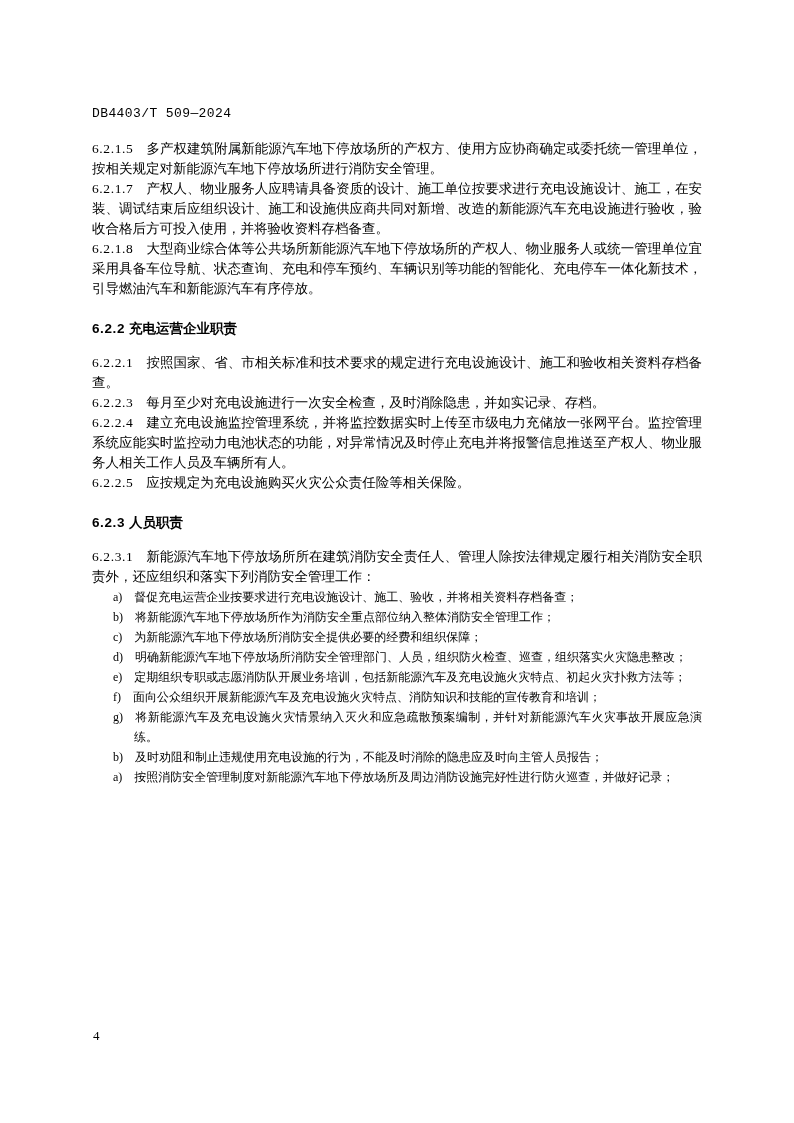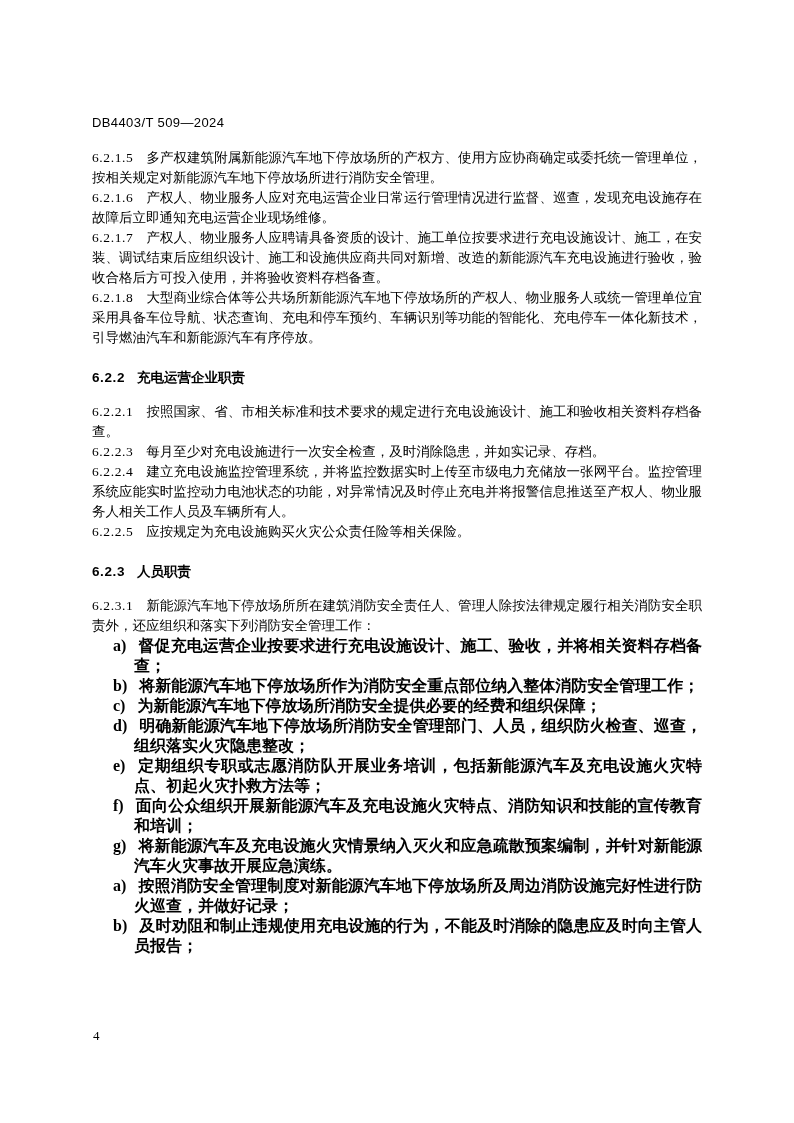--- a/index.html
+++ b/index.html
@@ -13,25 +13,25 @@
     color: #000000;
     overflow: hidden;
   }
   .content {
     position: absolute;
     left: 92px;
     top: 100px;
     width: 610px;
   }
   .doc-header {
-    font-family: Liberation Sans, sans-serif;
+    font-family: Liberation Mono, monospace;
     font-size: 13px;
     line-height: 14px;
     letter-spacing: 0.4px;
-    margin: 16px 0 18px 0;
+    margin: 7px 0 18px 0;
     font-weight: normal;
   }
   p.clause {
     font-size: 13.5px;
     line-height: 20px;
     text-align: justify;
     margin: 0;
   }
   p.clause .num {
     margin-right: 13px;
@@ -39,31 +39,30 @@
     white-space: nowrap;
   }
   h3.sub-heading {
     font-family: "Liberation Sans", sans-serif;
     font-weight: bold;
     font-size: 13.5px;
     line-height: 20px;
     margin: 20px 0 14px 0;
   }
   h3.sub-heading .num {
-    margin-right: 12px;
+    margin-right: 4px;
     letter-spacing: 0.6px;
   }
   .li {
-    font-size: 16px;
+    font-size: 12px;
     line-height: 20px;
     text-align: justify;
     padding-left: 42px;
     text-indent: -21px;
     margin: 0;
-    font-weight: bold;
   }
   .li .marker {
     margin-right: 12px;
   }
   .page-number {
     position: absolute;
     left: 93px;
     top: 1028px;
     font-size: 13px;
     line-height: 16px;
@@ -72,21 +71,20 @@
 </style>
 </head>
 <body>
 
 <div class="page">
   <div class="content">
 
     <div class="doc-header">DB4403/T 509—2024</div>
 
     <p class="clause"><span class="num">6.2.1.5</span><span>多产权建筑附属新能源汽车地下停放场所的产权方、使用方应协商确定或委托统一管理单位，按相关规定对新能源汽车地下停放场所进行消防安全管理。</span></p>
-    <p class="clause"><span class="num">6.2.1.6</span><span>产权人、物业服务人应对充电运营企业日常运行管理情况进行监督、巡查，发现充电设施存在故障后立即通知充电运营企业现场维修。</span></p>
     <p class="clause"><span class="num">6.2.1.7</span><span>产权人、物业服务人应聘请具备资质的设计、施工单位按要求进行充电设施设计、施工，在安装、调试结束后应组织设计、施工和设施供应商共同对新增、改造的新能源汽车充电设施进行验收，验收合格后方可投入使用，并将验收资料存档备查。</span></p>
     <p class="clause"><span class="num">6.2.1.8</span><span>大型商业综合体等公共场所新能源汽车地下停放场所的产权人、物业服务人或统一管理单位宜采用具备车位导航、状态查询、充电和停车预约、车辆识别等功能的智能化、充电停车一体化新技术，引导燃油汽车和新能源汽车有序停放。</span></p>
 
     <h3 class="sub-heading"><span class="num">6.2.2</span><span>充电运营企业职责</span></h3>
 
     <p class="clause"><span class="num">6.2.2.1</span><span>按照国家、省、市相关标准和技术要求的规定进行充电设施设计、施工和验收相关资料存档备查。</span></p>
     <p class="clause"><span class="num">6.2.2.3</span><span>每月至少对充电设施进行一次安全检查，及时消除隐患，并如实记录、存档。</span></p>
     <p class="clause"><span class="num">6.2.2.4</span><span>建立充电设施监控管理系统，并将监控数据实时上传至市级电力充储放一张网平台。监控管理系统应能实时监控动力电池状态的功能，对异常情况及时停止充电并将报警信息推送至产权人、物业服务人相关工作人员及车辆所有人。</span></p>
     <p class="clause"><span class="num">6.2.2.5</span><span>应按规定为充电设施购买火灾公众责任险等相关保险。</span></p>
 
@@ -94,19 +92,19 @@
 
     <p class="clause"><span class="num">6.2.3.1</span><span>新能源汽车地下停放场所所在建筑消防安全责任人、管理人除按法律规定履行相关消防安全职责外，还应组织和落实下列消防安全管理工作：</span></p>
     <div class="li"><span class="marker">a)</span><span>督促充电运营企业按要求进行充电设施设计、施工、验收，并将相关资料存档备查；</span></div>
     <div class="li"><span class="marker">b)</span><span>将新能源汽车地下停放场所作为消防安全重点部位纳入整体消防安全管理工作；</span></div>
     <div class="li"><span class="marker">c)</span><span>为新能源汽车地下停放场所消防安全提供必要的经费和组织保障；</span></div>
     <div class="li"><span class="marker">d)</span><span>明确新能源汽车地下停放场所消防安全管理部门、人员，组织防火检查、巡查，组织落实火灾隐患整改；</span></div>
     <div class="li"><span class="marker">e)</span><span>定期组织专职或志愿消防队开展业务培训，包括新能源汽车及充电设施火灾特点、初起火灾扑救方法等；</span></div>
     <div class="li"><span class="marker">f)</span><span>面向公众组织开展新能源汽车及充电设施火灾特点、消防知识和技能的宣传教育和培训；</span></div>
     <div class="li"><span class="marker">g)</span><span>将新能源汽车及充电设施火灾情景纳入灭火和应急疏散预案编制，并针对新能源汽车火灾事故开展应急演练。</span></div>
 
+    <div class="li"><span class="marker">b)</span><span>及时劝阻和制止违规使用充电设施的行为，不能及时消除的隐患应及时向主管人员报告；</span></div>
     <div class="li"><span class="marker">a)</span><span>按照消防安全管理制度对新能源汽车地下停放场所及周边消防设施完好性进行防火巡查，并做好记录；</span></div>
-    <div class="li"><span class="marker">b)</span><span>及时劝阻和制止违规使用充电设施的行为，不能及时消除的隐患应及时向主管人员报告；</span></div>
 
   </div>
 
   <div class="page-number">4</div>
 </div>
 
 </body></html>

